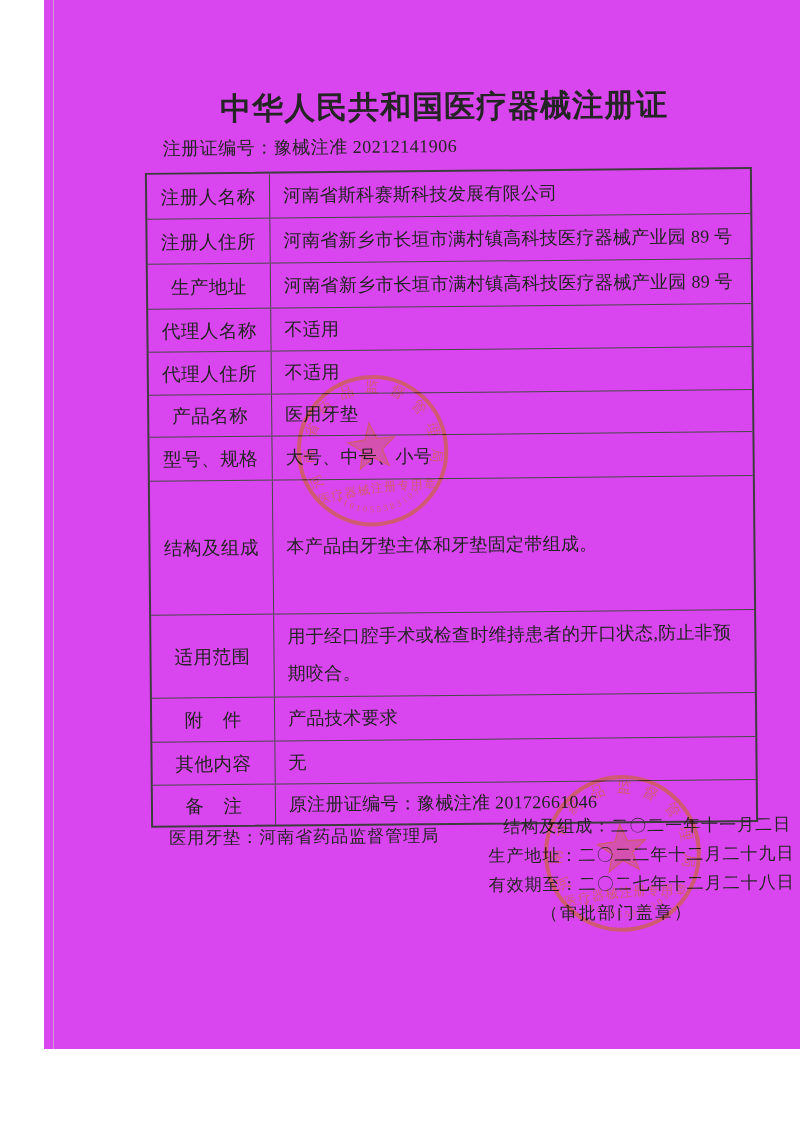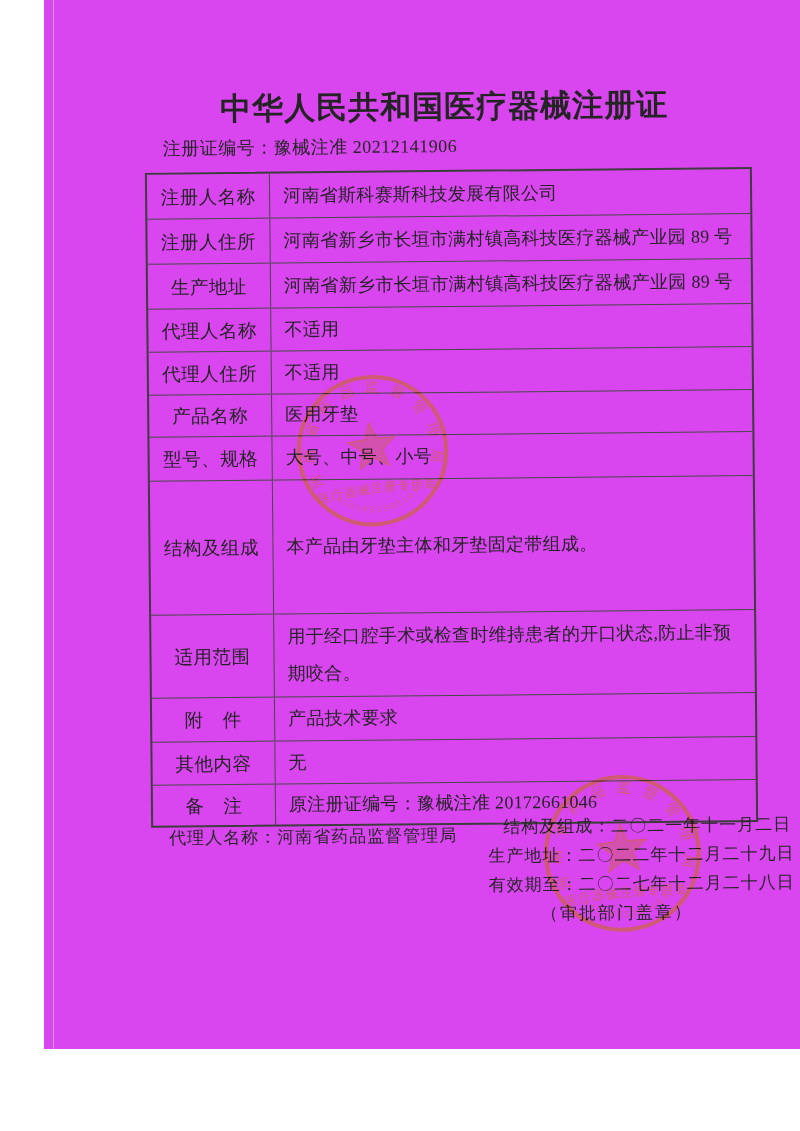--- a/index.html
+++ b/index.html
@@ -130,21 +130,21 @@
         <div class="cell label">其他内容</div>
         <div class="cell value">无</div>
       </div>
       <div class="row">
         <div class="cell label">备　注</div>
         <div class="cell value">原注册证编号：豫械注准 20172661046</div>
       </div>
     </div>
 
     <div class="footer-line dept">
-      <span>代理人名称：</span><span>河南省药品监督管理局</span>
+      <span>医用牙垫：</span><span>河南省药品监督管理局</span>
     </div>
 
     <div class="footer-line date1">
       <span>结构及组成：</span><span>二〇二一年十一月二日</span>
     </div>
     <div class="footer-line date2">
       <span>生产地址：</span><span>二〇二二年十二月二十九日</span>
     </div>
     <div class="footer-line date3">
       <span>有效期至：</span><span>二〇二七年十二月二十八日</span>

